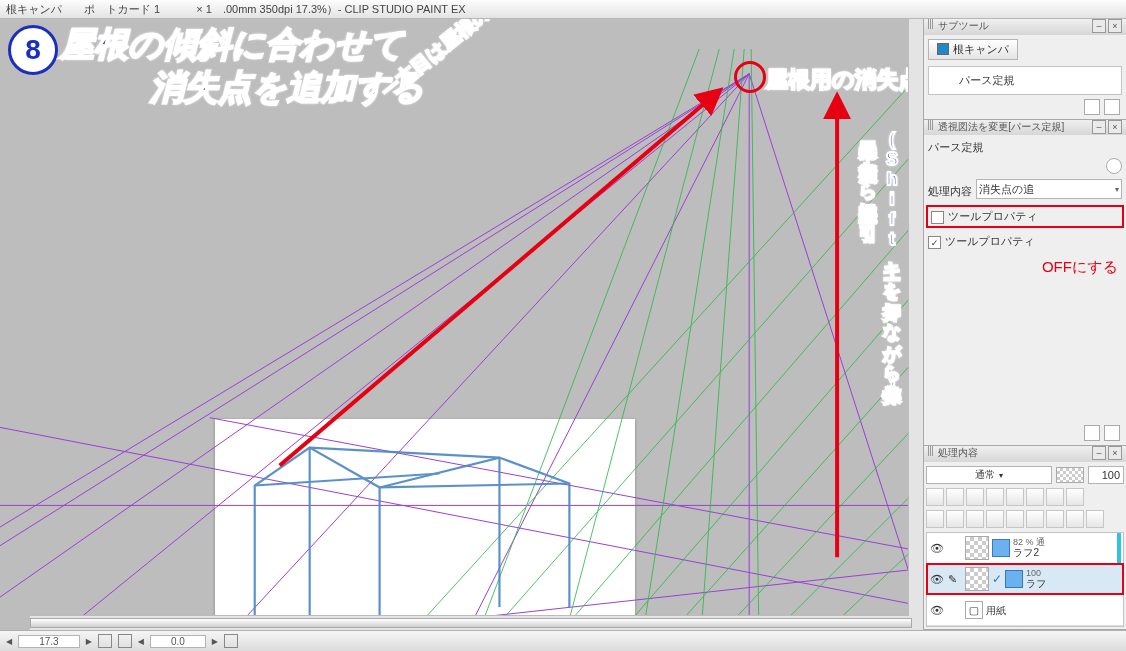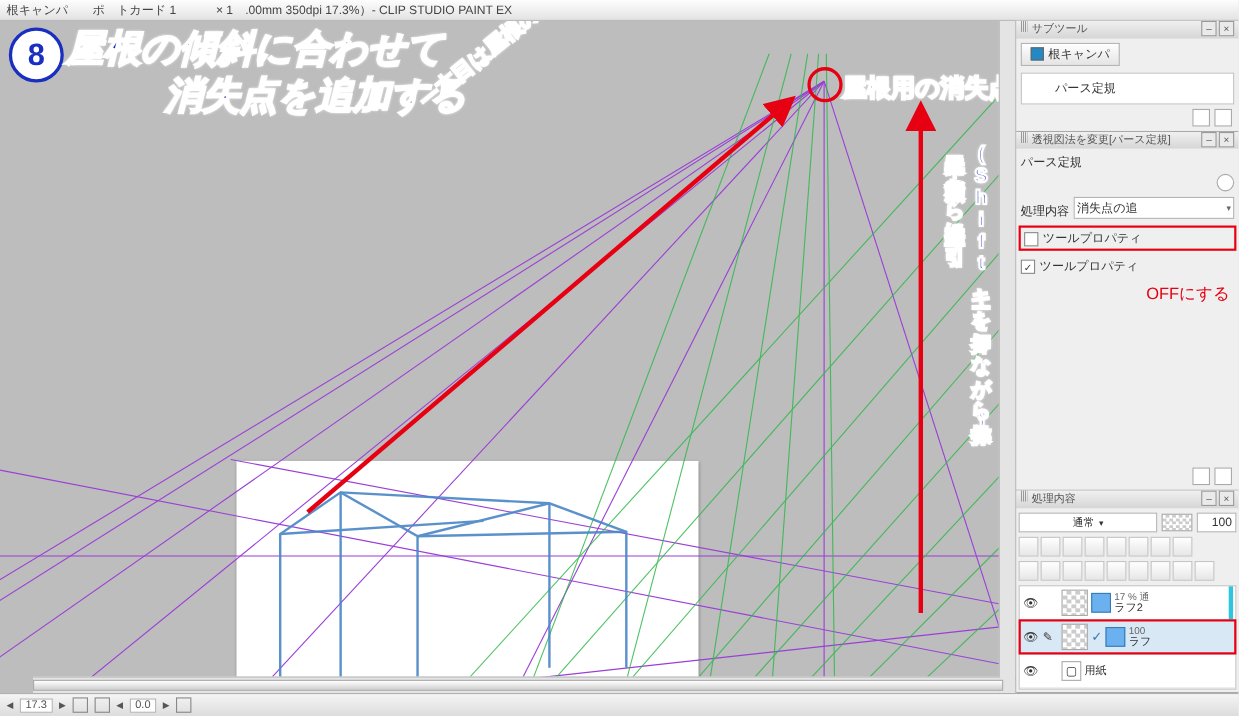--- a/index.html
+++ b/index.html
@@ -2,21 +2,21 @@
 <html><head>
 <meta charset="utf-8">
 <style>
   html,body{margin:0;padding:0;width:1126px;height:651px;font-family:"MS PGothic","Hiragino Kaku Gothic Pro",sans-serif;font-size:11px;background:#f5f5f5;overflow:hidden;color:#333}
   .app{width:1126px;height:651px;display:flex;flex-direction:column;position:relative}
   .titlebar{height:18px;background:linear-gradient(#fdfdfd,#e3e3e3);border-bottom:1px solid #b7b7b7;display:flex;align-items:center;padding-left:6px;font-size:11px;color:#444}
   .body{flex:1;display:flex;min-height:0}
   .canvas-area{flex:1;position:relative;background:#bdbdbd;overflow:hidden}
   .right-col{width:202px;display:flex;flex-direction:column;background:#e8e8e8;border-left:1px solid #a9a9a9}
   .statusbar{height:20px;background:linear-gradient(#f5f5f5,#dcdcdc);border-top:1px solid #b0b0b0;display:flex;align-items:center;gap:6px;padding:0 6px;font-size:10px;color:#555}
-  .statusbar .box{border:1px solid #b4b4b4;padding:0 4px;background:#fff}
+  .statusbar .box{border:1px solid #b4b4b4;padding:0 20px;background:#fff}
   .statusbar .ico{width:12px;height:12px;display:inline-block;border:1px solid #888}
   
   .panel{border-bottom:1px solid #a8a8a8;display:flex;flex-direction:column}
   .panel-head{height:16px;background:linear-gradient(#f0f0f0,#d6d6d6);display:flex;padding:0 4px;position:relative}
   .panel-head .grip{width:6px;height:10px;margin-right:4px;background:repeating-linear-gradient(90deg,#999 0 1px,transparent 1px 2px)}
   .panel-head .title{font-size:10px;color:#555;flex:1}
   .panel-head .btn{width:12px;height:12px;margin-left:2px;border:1px solid #999;background:#eaeaea;display:flex;align-items:center;justify-content:center;font-size:9px;color:#555}
   .panel-body{background:#efefef;padding:2px 2px}
   .tab{display:inline-block;background:linear-gradient(#fff,#e4e4e4);border:1px solid #b5b5b5;padding:2px 8px;font-size:11px;margin:2px 2px 4px}
   .tab .swatch{display:inline-block;width:10px;height:10px;background:#2488c5;border:1px solid #666;margin-right:4px;vertical-align:-2px}
@@ -237,21 +237,21 @@
             <span class="i"></span>
             <span class="i"></span>
           </div>
           <div class="layerlist">
             <div class="layer">
               <span class="eye">👁</span>
               <span style="width:14px"></span>
               <span class="thumb"></span>
               <span class="ruler"></span>
               <span class="meta">
-                  <span class="op">17 % 通</span>
+                  <span class="op">82 % 通</span>
                   <span>ラフ2</span>
                 </span>
               <span style="width:4px;align-self:stretch;background:#2fc5de"></span>
             </div>
             <div class="layer selected">
               <div class="layer-hl"></div>
               <span class="eye">👁</span>
               <span style="width:14px">✎</span>
               <span class="thumb"></span>
               <span style="font-size:12px;color:#3a7ab2">✓</span>

